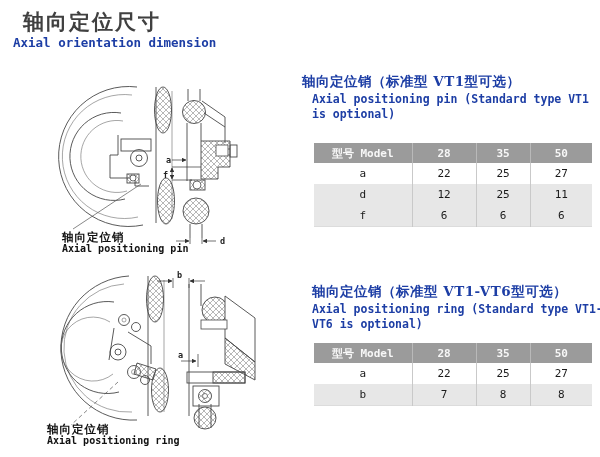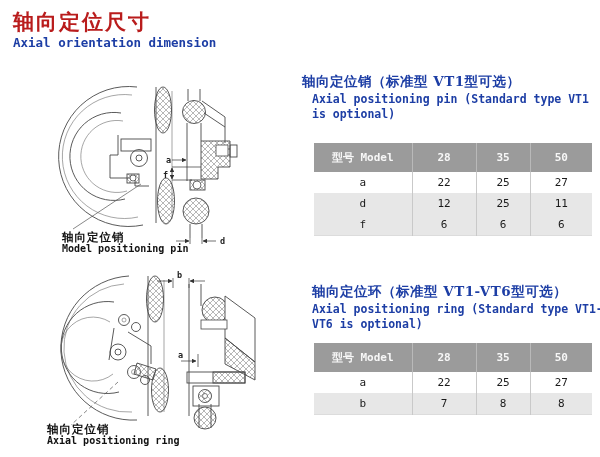--- a/index.html
+++ b/index.html
@@ -5,35 +5,35 @@
   html,body{margin:0;padding:0;}
   body{
     width:600px;height:457px;position:relative;background:#ffffff;overflow:hidden;
     font-family:"DejaVu Sans",sans-serif;color:#222;
   }
   .zh{font-family:"DejaVu Serif","DejaVu Sans",serif;}
   .mono{font-family:"DejaVu Sans Mono","Liberation Mono",monospace;}
   .abs{position:absolute;}
 
   
-  .page-title{left:13px;top:8px;font-size:21px;font-weight:bold;color:#b91c1c;letter-spacing:2px;}
+  .page-title{left:23px;top:8px;font-size:21px;font-weight:bold;color:#404040;letter-spacing:2px;}
   .page-subtitle{left:13px;top:35px;font-size:12.5px;font-weight:bold;color:#1d3ea5;}
 
   
   .sec-zh{font-size:13.5px;font-weight:bold;color:#1d3ea5;letter-spacing:0.5px;white-space:nowrap;}
   .sec-en{font-size:11.5px;font-weight:bold;color:#1d3ea5;width:292px;line-height:15px;}
 
   
   table.spec{border-collapse:collapse;table-layout:fixed;width:278px;}
   table.spec th,table.spec td{
     padding:0;text-align:center;vertical-align:middle;
     font-family:"DejaVu Sans Mono","Liberation Mono",monospace;
   }
   table.spec th{
-    background:#9b9b9b;color:#f7f7f7;font-size:11px;font-weight:bold;height:29px;
+    background:#9b9b9b;color:#f7f7f7;font-size:11px;font-weight:bold;height:20px;
     border-right:1px solid #b9b9b9;
   }
   table.spec td{
     font-size:11px;height:21px;color:#1a1a1a;border-right:1px solid #c9c9c9;
   }
   table.spec th:last-child,table.spec td:last-child{border-right:none;}
   table.spec tr.alt td{background:#e7e7e7;}
   table.spec{border-bottom:1px solid #dcdcdc;}
   table.spec col.c0{width:98px;}
   table.spec col.c1{width:64px;}
@@ -109,21 +109,21 @@
 
     <line class="dim" x1="165" y1="155" x2="165" y2="161"></line>
     <line class="dim" x1="177" y1="155" x2="177" y2="161"></line>
     <line class="dim" x1="151" y1="158" x2="164" y2="158" marker-end="url(#arr)"></line>
     <line class="dim" x1="178" y1="158" x2="191" y2="158" marker-start="url(#arr)"></line>
     <text class="dimlbl" x="195" y="161">d</text>
   </g>
 </svg>
 
 <div class="abs fig-zh zh" style="left:62px;top:230px;">轴向定位销</div>
-<div class="abs fig-en mono" style="left:62px;top:243px;">Model positioning pin</div>
+<div class="abs fig-en mono" style="left:62px;top:243px;">Axial positioning pin</div>
 
 <svg class="abs" style="left:15px;top:270px;" width="250" height="160" viewBox="0 0 250 160">
   <g>
     <path class="ln" d="M 114 6 A 72 72 0 1 0 122 150"></path>
     <path class="thin" d="M 109 14 A 64 64 0 1 0 117 142"></path>
     <path class="ln" d="M 99 32 A 46 46 0 1 0 104 122"></path>
     <path class="thin" d="M 95 52 A 32 32 0 1 0 98 104"></path>
     <line class="ln" x1="133" y1="6" x2="133" y2="146"></line>
     <line class="thin" x1="149" y1="10" x2="149" y2="142"></line>
     <ellipse cx="140" cy="29" rx="8.5" ry="23" fill="url(#xh)" stroke="#474747" stroke-width="0.9"></ellipse>
@@ -205,21 +205,21 @@
   </tr>
   <tr class="alt">
     <td>f</td>
     <td>6</td>
     <td>6</td>
     <td>6</td>
   </tr>
 </tbody>
   </table>
 
-<div class="abs sec-zh zh" style="left:312px;top:283px;">轴向定位环（标准型  VT1-VT6型可选）</div>
+<div class="abs sec-zh zh" style="left:312px;top:283px;">轴向定位销（标准型  VT1-VT6型可选）</div>
 <div class="abs sec-en mono" style="left:312px;top:302px;">Axial positioning ring (Standard type VT1-VT6 is optional)</div>
 
 <table class="spec abs" style="left:314px;top:343px;">
   <colgroup>
       <col class="c0">
       <col class="c1">
       <col class="c2">
       <col class="c3">
     </colgroup>
   <tbody>

